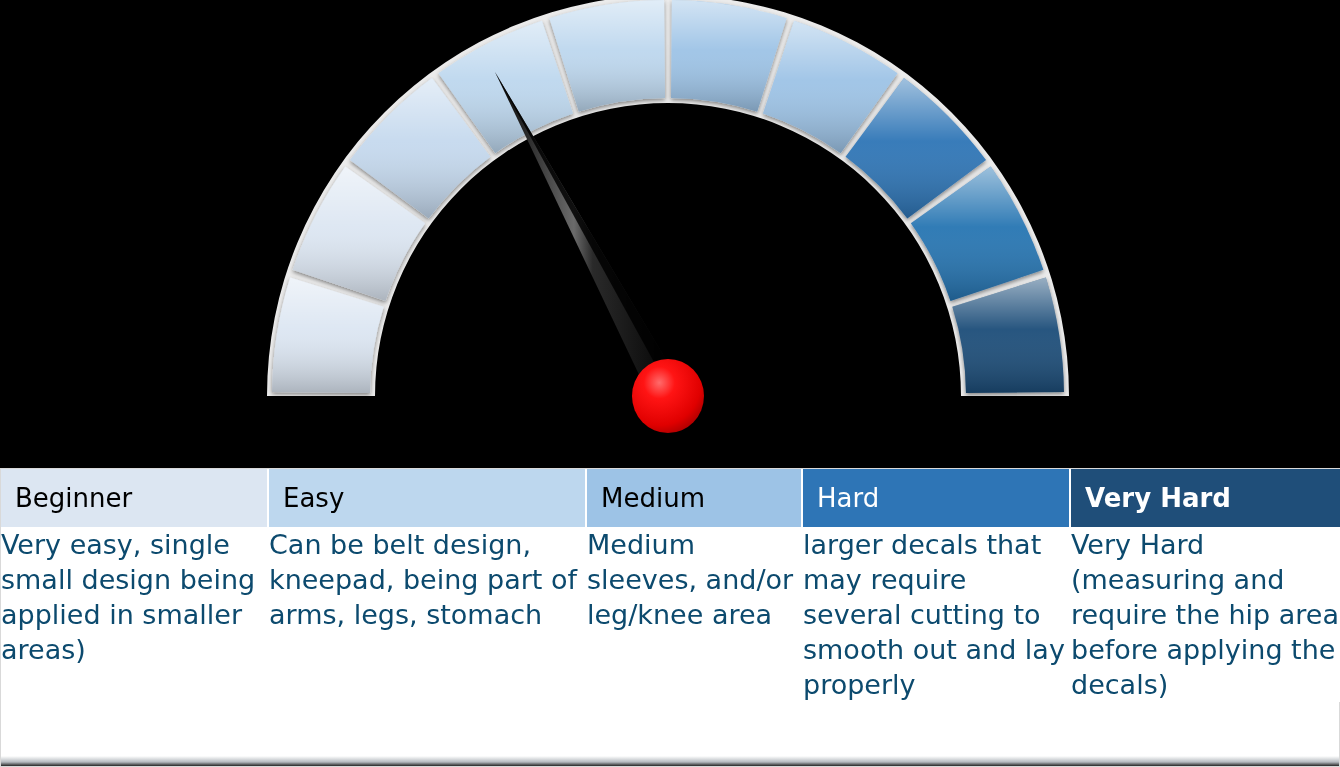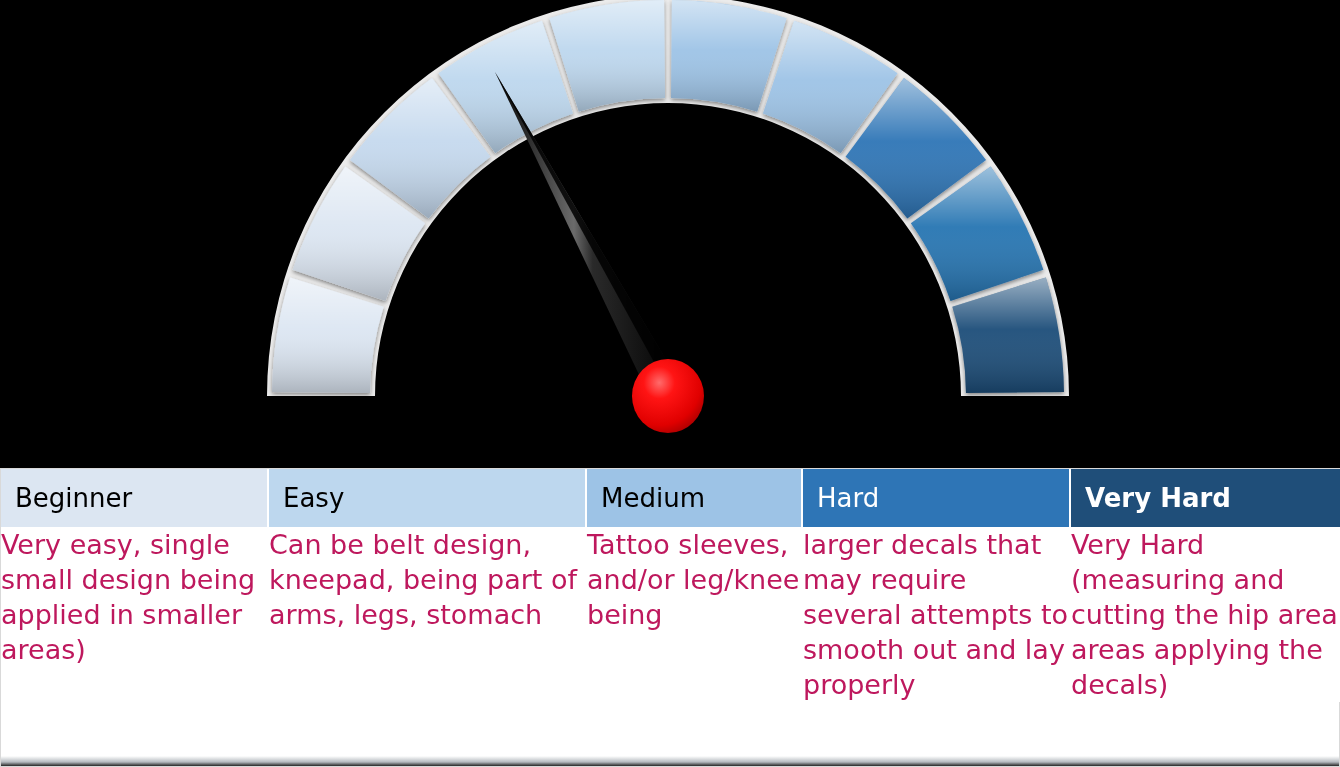--- a/index.html
+++ b/index.html
@@ -14,21 +14,21 @@
   #legend-table{position:absolute;left:0;top:468px;width:1340px;height:299px;
                 background:#fff;box-sizing:border-box;border:1px solid #d9d9d9;}
   .tbl{width:100%;border-collapse:collapse;table-layout:fixed;}
   .tbl td{vertical-align:top;padding:0;border:none;}
   .hdr-row td{height:58px;}
   .hdr-cell{position:relative;height:58px;box-sizing:border-box;
             border-right:2px solid #ffffff;}
   .hdr-cell span{position:absolute;left:14px;top:50%;transform:translateY(-50%);
                  font-size:26px;line-height:1;white-space:nowrap;}
   .body-cell{padding:10px 16px 10px 16px;font-size:27px;line-height:1.30;
-             color:#be185d;background:#fff;}
+             color:#0c4a6e;background:#fff;}
   .c1{width:268px;}
   .c2{width:318px;}
   .c3{width:216px;}
   .c4{width:268px;}
   .c5{width:270px;font-weight:bold;}
   .shadow-strip{position:absolute;left:0;bottom:0;width:100%;height:10px;
        background:linear-gradient(to bottom,rgba(0,0,0,0) 0%,rgba(120,130,140,.55) 60%,rgba(0,0,0,.85) 100%);}
 </style>
 </head>
 <body>
@@ -145,22 +145,22 @@
             </td>
         <td class="c5">
               <div class="hdr-cell" id="h4" style="border-right: none; background: rgb(31, 78, 121); color: rgb(255, 255, 255);">
                 <span>Very Hard</span>
               </div>
             </td>
       </tr>
       <tr>
         <td class="body-cell">Very easy, single small design being applied in smaller areas)</td>
         <td class="body-cell">Can be belt design, kneepad, being part of arms, legs, stomach</td>
-        <td class="body-cell">Tattoo sleeves, and/or leg/knee being</td>
-        <td class="body-cell">larger decals that may require several attempts to smooth out and lay properly</td>
-        <td class="body-cell">Very Hard (measuring and cutting the hip area areas applying the decals)</td>
+        <td class="body-cell">Medium sleeves, and/or leg/knee area</td>
+        <td class="body-cell">larger decals that may require several cutting to smooth out and lay properly</td>
+        <td class="body-cell">Very Hard (measuring and require the hip area before applying the decals)</td>
       </tr>
     </tbody>
       </table>
     <div class="shadow-strip"></div>
   </div>
 
 </div>
 
 </body></html>

